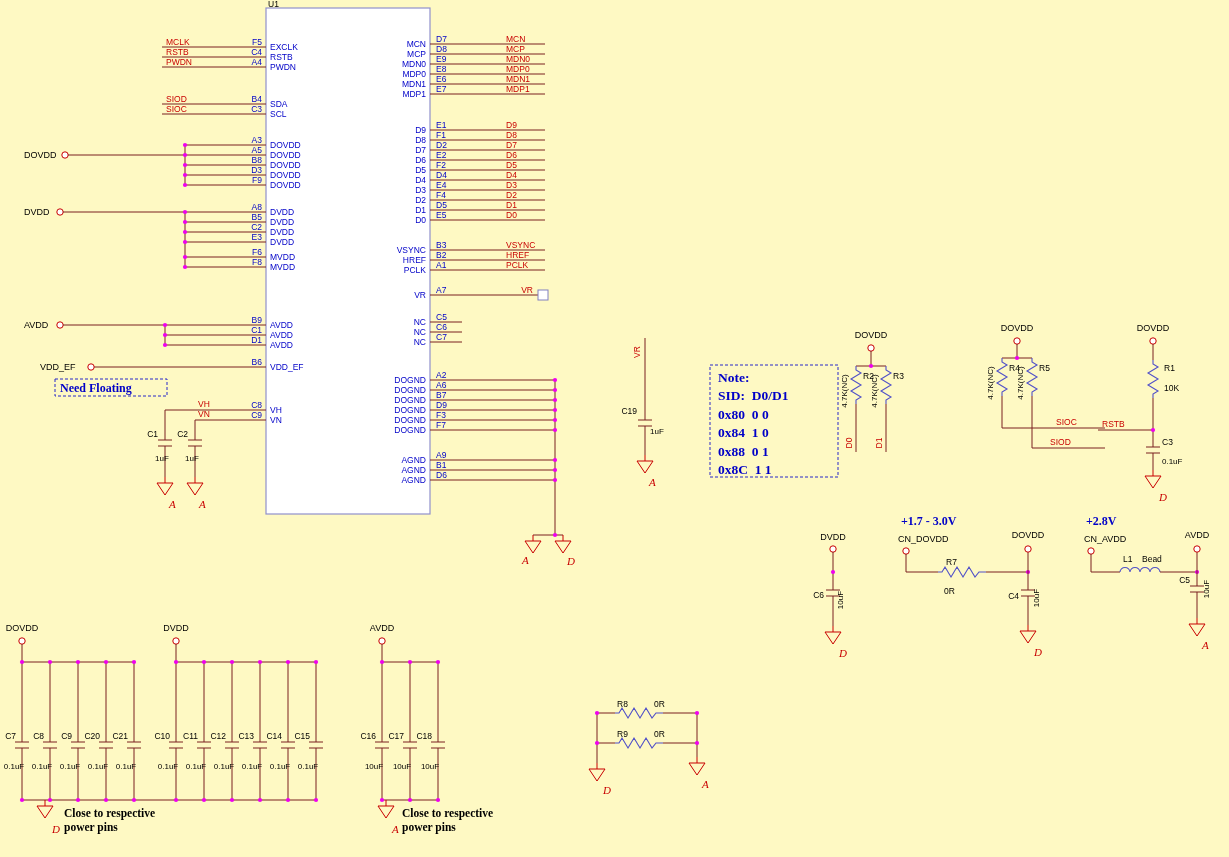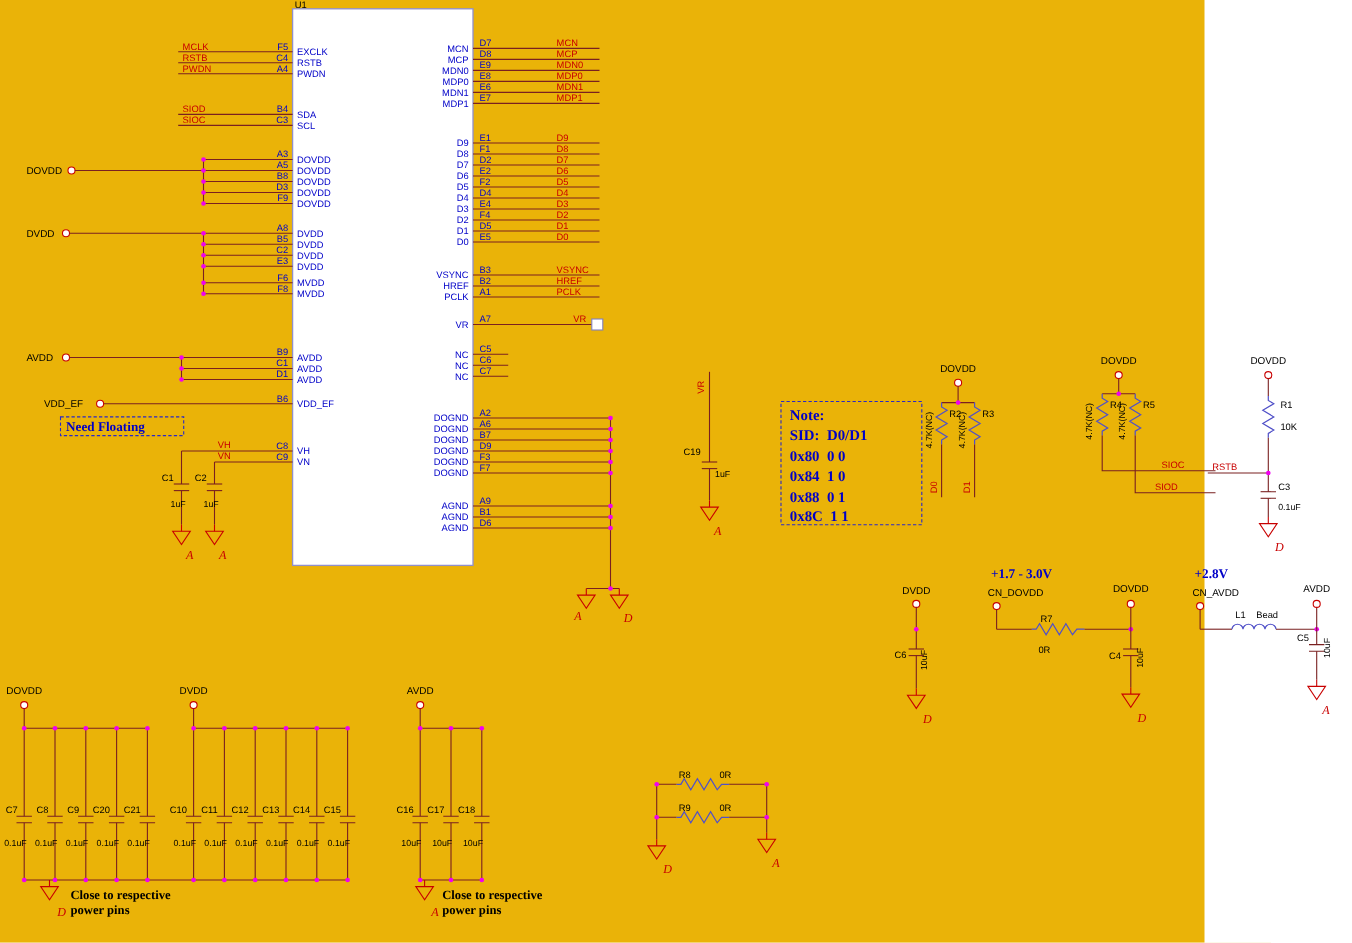--- a/index.html
+++ b/index.html
@@ -1,16 +1,16 @@
 <!DOCTYPE html>
 <html><head>
 <meta charset="utf-8">
 <style>
   html,body{margin:0;padding:0;background:#fff}
-  .sheet{width:1095px;height:857px;position:relative;background:#eab308}
+  .sheet{width:1229px;height:857px;position:relative;background:#fef9c3}
   svg text{font-family:"Liberation Sans",sans-serif;font-size:8.5px;fill:#000;white-space:pre}
   .w{stroke:#7a2020;stroke-width:1;fill:none}
   .s{stroke:#5050c8;stroke-width:1.1;fill:none}
   .g{stroke:#c80000;stroke-width:1;fill:none}
   .box{stroke:#9090cc;stroke-width:1.2;fill:#fff}
   .d{fill:#f000f0;stroke:none}
   .tb{fill:#0000c8}
   .tr{fill:#c80000}
   .e{text-anchor:end}
   .m{text-anchor:middle}

